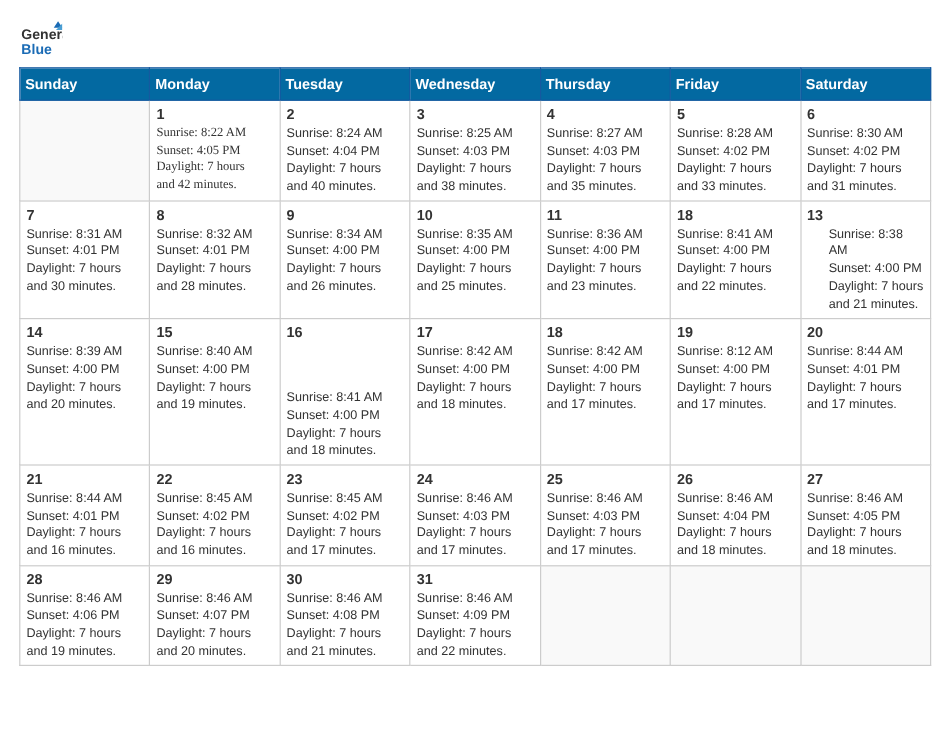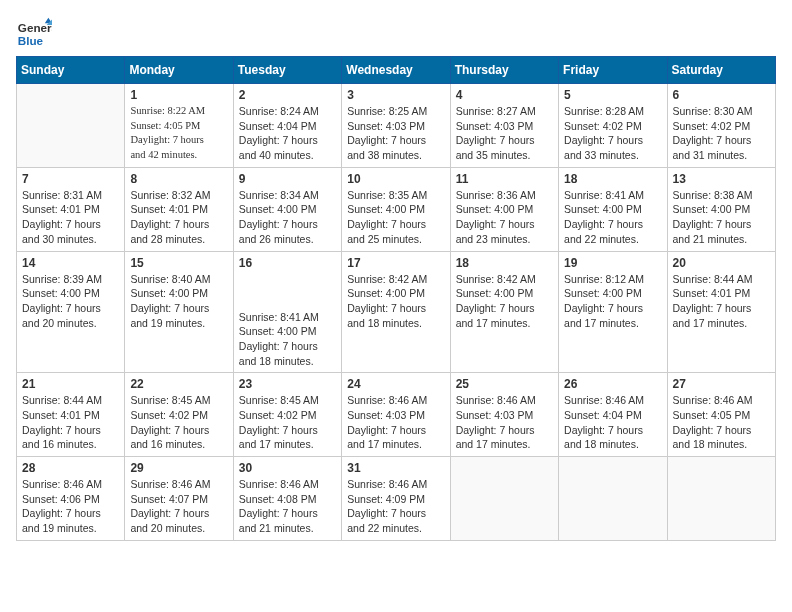--- a/index.html
+++ b/index.html
@@ -192,21 +192,21 @@
         </td>
         <td>
           <span class="day-num">18</span>
           <div class="day-info" style="white-space: pre-line;">Sunrise: 8:41 AM
 Sunset: 4:00 PM
 Daylight: 7 hours
 and 22 minutes.</div>
         </td>
         <td>
           <span class="day-num">13</span>
-          <div class="day-info" style="white-space: pre-line;">Sunrise: 8:38 AM
+          <div class="day-info" style="white-space: pre-line; margin-left: 18px;">Sunrise: 8:38 AM
 Sunset: 4:00 PM
 Daylight: 7 hours
 and 21 minutes.</div>
         </td>
       </tr>
       <tr>
         <td>
           <span class="day-num">14</span>
           <div class="day-info" style="white-space: pre-line;">Sunrise: 8:39 AM
 Sunset: 4:00 PM

